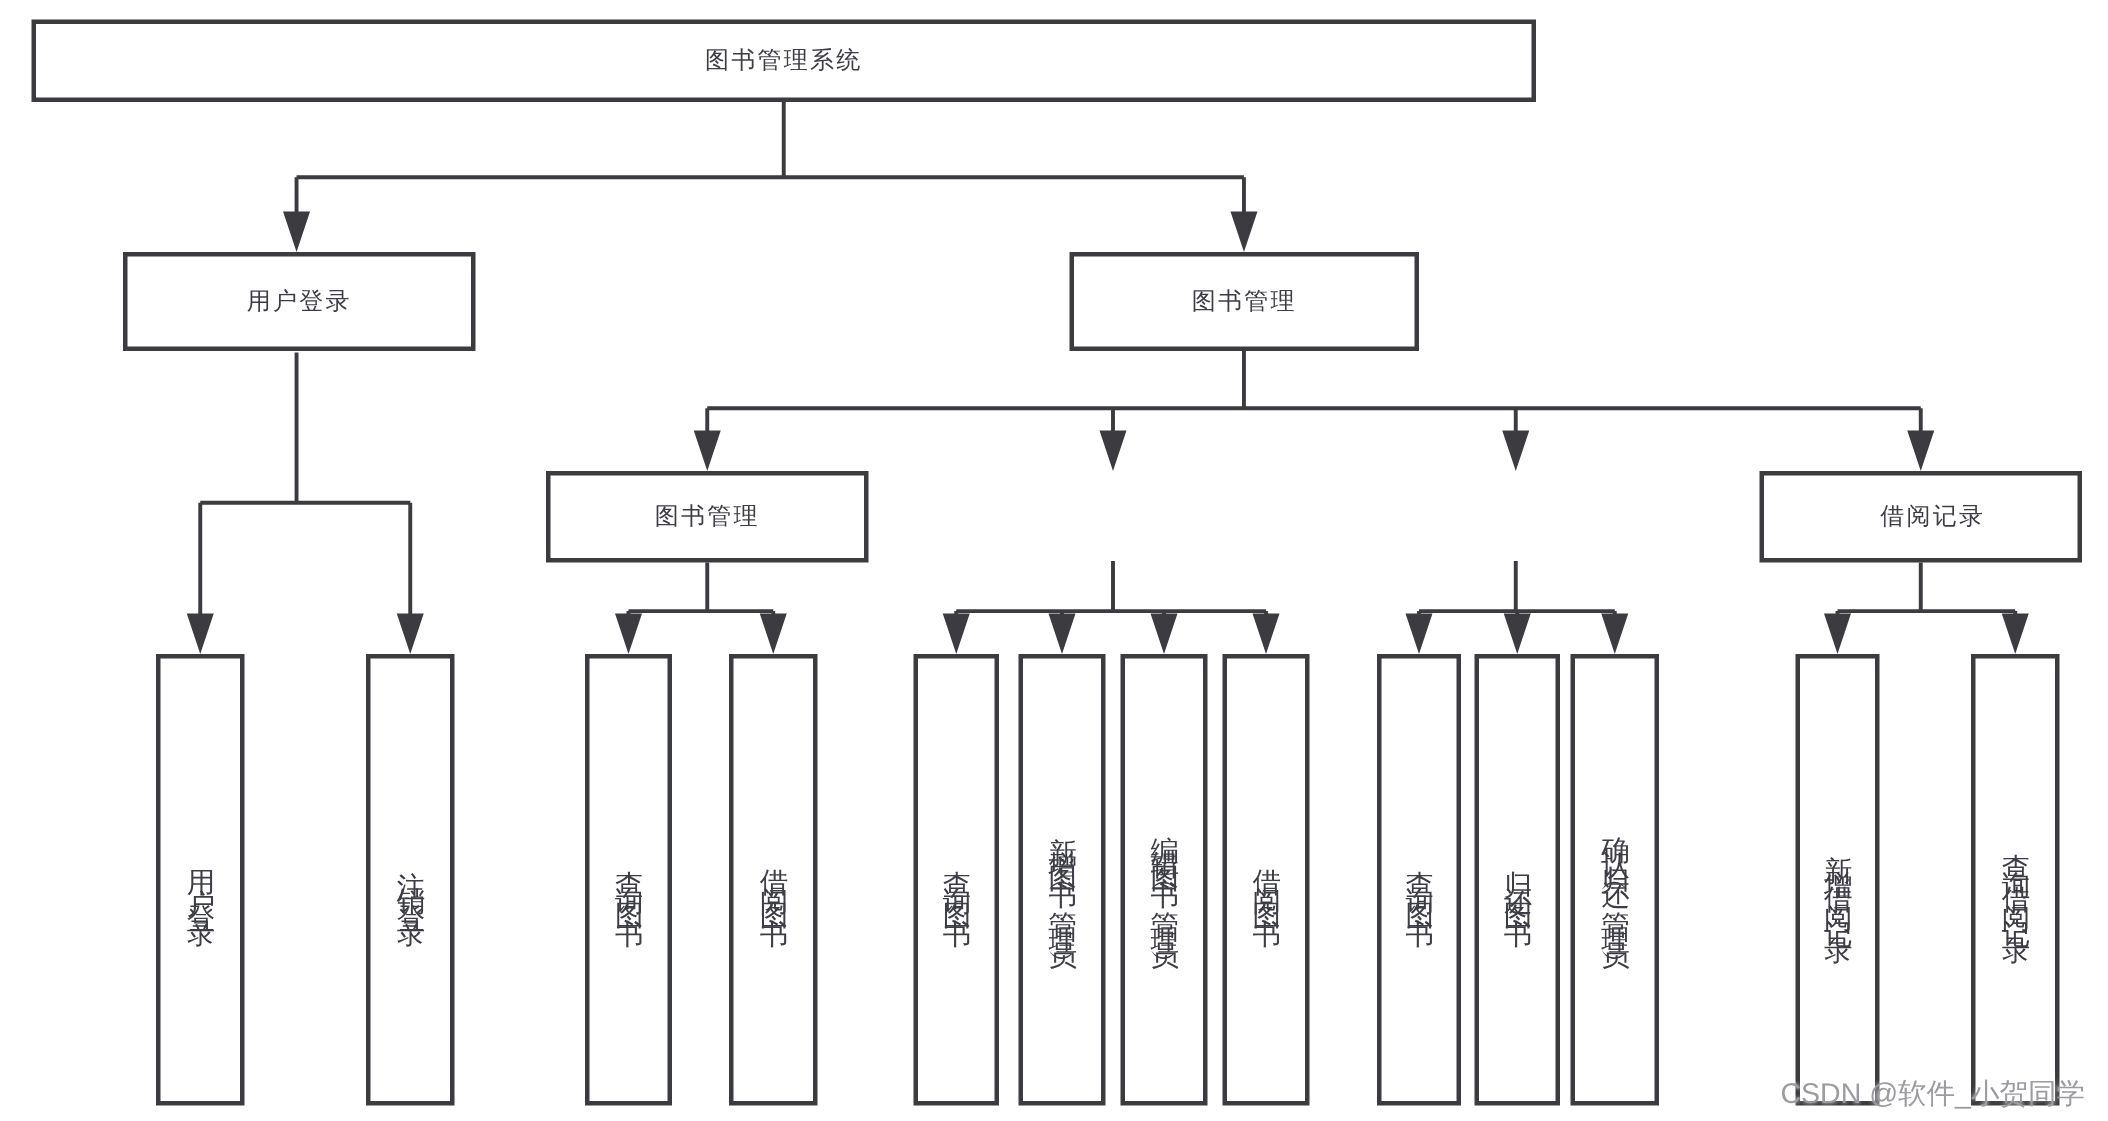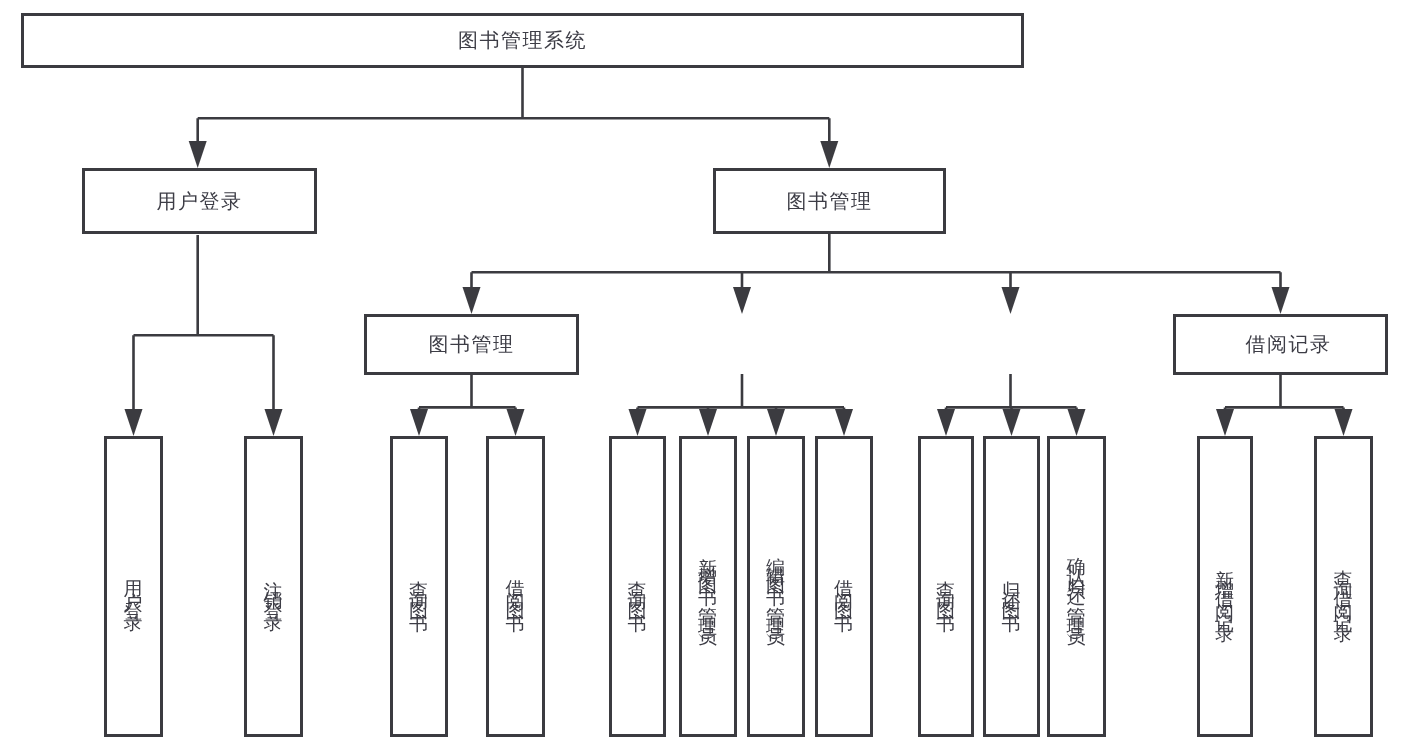--- a/index.html
+++ b/index.html
@@ -13,21 +13,21 @@
   #connectors{position:absolute;left:0;top:0;z-index:1;}
   .node{
     position:absolute;
     box-sizing:border-box;
     background:#ffffff;
     border:3px solid #3b3b40;
     color:#3d3d46;
     display:flex;align-items:center;justify-content:center;
     z-index:2;
   }
-  .hbox{font-size:20px;letter-spacing:1.5px;}
+  .hbox{font-size:16px;letter-spacing:1.5px;}
   .root{border-width:3px;}
   .vbox span{
     writing-mode:vertical-rl;
     text-orientation:mixed;
     font-size:19px;
     letter-spacing:11px;
     line-height:1;
     white-space:nowrap;
   }
   .vbox.tight span{letter-spacing:10px;}
@@ -143,14 +143,15 @@
     <span>确认归还（管理员）</span>
   </div>
 
   <div class="node vbox" style="left:1197px;top:436px;width:56px;height:301px;">
     <span>新增借阅记录</span>
   </div>
   <div class="node vbox" style="left:1314px;top:436px;width:59px;height:301px;">
     <span>查询借阅记录</span>
   </div>
 
+  <div class="watermark" style="left:1187px;top:716px;">CSDN @软件_小贺同学</div>
 
 </div>
 
 </body></html>

